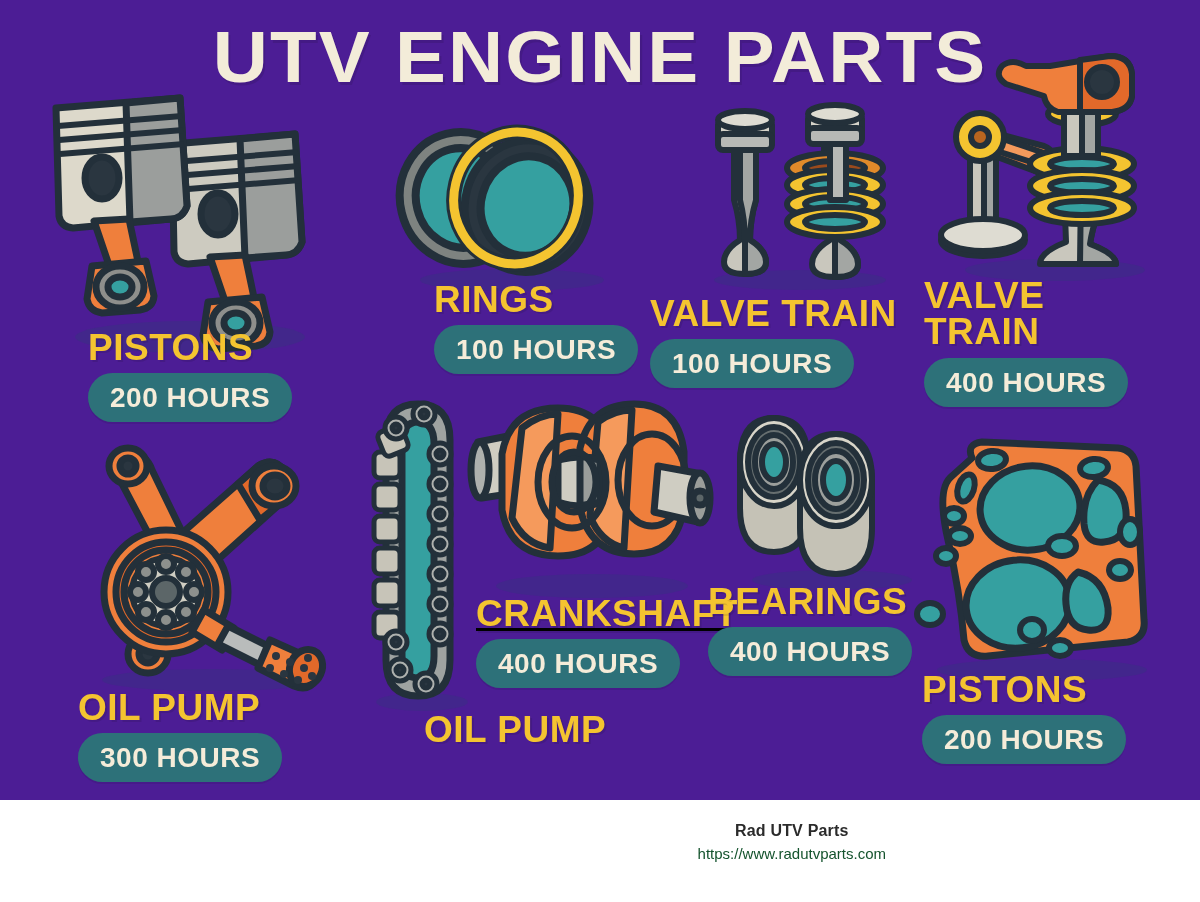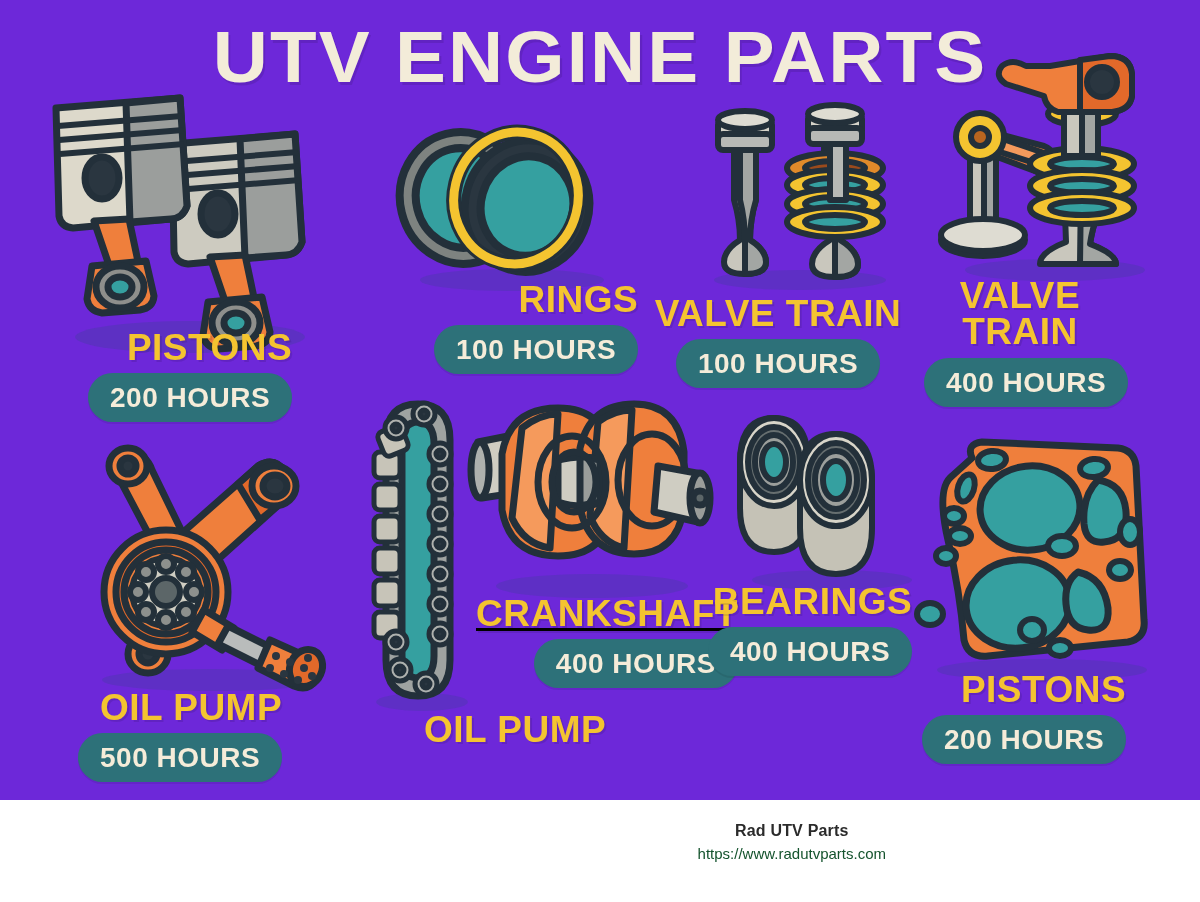--- a/index.html
+++ b/index.html
@@ -12,39 +12,39 @@
   .poster {
     position:relative;
     width:1200px;
     height:902px;
     background:#ffffff;
   }
   .canvas {
     position:absolute;
     left:0; top:0;
     width:1200px; height:800px;
-    background:#6d28d9;
+    background:#4c1d95;
     overflow:hidden;
   }
   .title {
     position:absolute;
     left:0; top:16px;
     width:1200px;
     text-align:center;
     font-size:72px;
     font-weight:bold;
     letter-spacing:2px;
     color:#f3ecd9;
     font-family:"Liberation Sans", sans-serif;
     transform:scaleX(1.06);
     text-shadow:2px 3px 0 rgba(0,0,0,0.10);
     z-index:5;
   }
   
-  .lbl { position:absolute; z-index:6;text-align:right; }
+  .lbl { position:absolute; z-index:6; }
   .lbl .name {
     font-size:37px;
     font-weight:bold;
     color:#f4c430;
     letter-spacing:0.5px;
     line-height:0.98;
     text-shadow:2px 2px 0 rgba(0,0,0,0.10);
     white-space:nowrap;
   }
   .lbl .name.two-line { white-space:normal; }
@@ -54,21 +54,21 @@
     padding:9px 22px 8px 22px;
     background:#2d7179;
     color:#f5ecd9;
     font-size:28px;
     font-weight:bold;
     border-radius:26px;
     letter-spacing:0.5px;
     white-space:nowrap;
     box-shadow:0 2px 0 rgba(0,0,0,0.08);
   }
-  .lbl.center { text-align:center; }
+  .lbl.center { }
   
   .footer {
     position:absolute;
     left:0; top:800px;
     width:968px; height:102px;
     background:#ffffff;
   }
   .footer-inner {
     position:absolute;
     right:82px; top:22px;
@@ -444,21 +444,21 @@
       <div class="hours">100 HOURS</div>
     </div>
 
     <div class="lbl center" style="left:924px; top:278px; width:192px;">
       <div class="name two-line">VALVE TRAIN</div>
       <div class="hours">400 HOURS</div>
     </div>
 
     <div class="lbl" style="left:78px; top:690px;">
       <div class="name">OIL PUMP</div>
-      <div class="hours">500 HOURS</div>
+      <div class="hours">300 HOURS</div>
     </div>
 
     <div class="lbl" style="left:424px; top:712px;">
       <div class="name">OIL PUMP</div>
     </div>
 
     <div class="lbl" style="left:476px; top:596px;text-decoration:underline;">
       <div class="name">CRANKSHAFT</div>
       <div class="hours">400 HOURS</div>
     </div>

